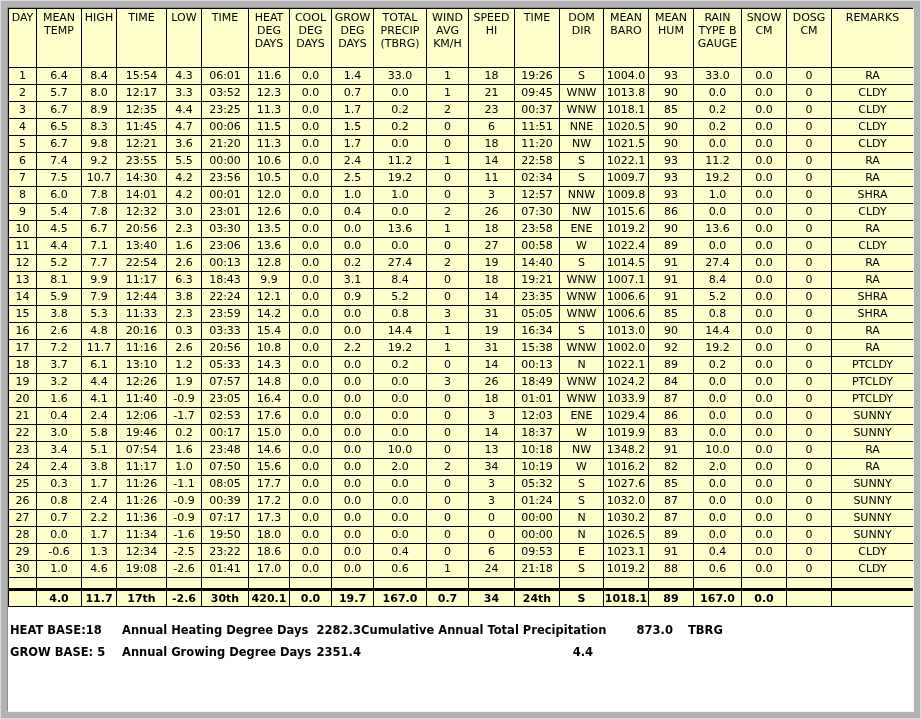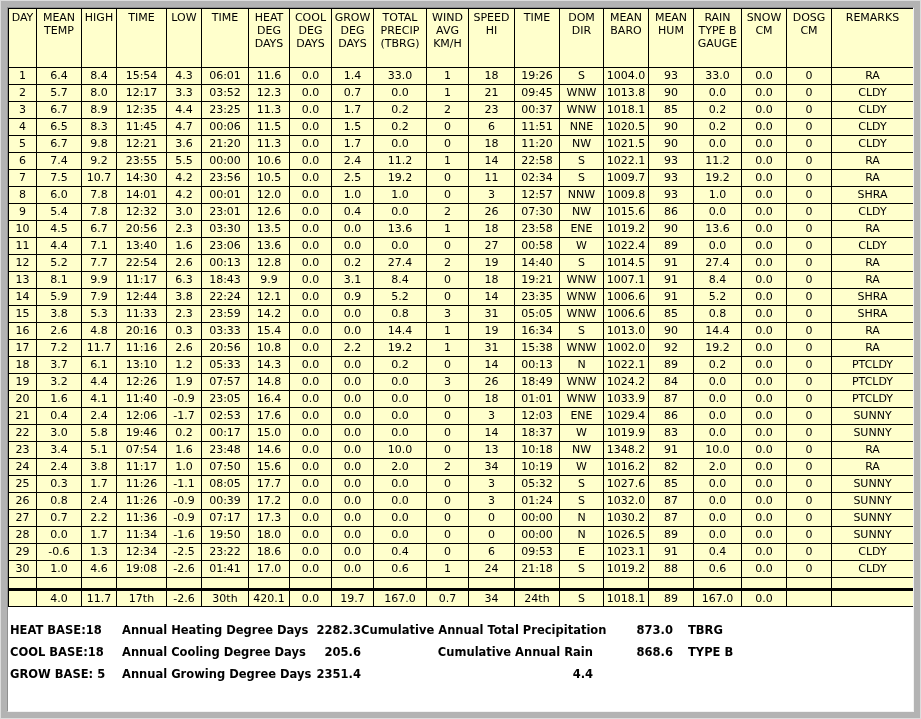--- a/index.html
+++ b/index.html
@@ -19,21 +19,21 @@
     border:1px solid var(--grid);padding:0;overflow:hidden;
     font-family:"DejaVu Sans",sans-serif;font-size:11px;color:var(--ink);
     text-align:center;vertical-align:middle;}
   tr.title-row td{height:19px;text-align:left;font-size:12px;white-space:nowrap;}
   tr.title-row .t-main{padding-left:4px;}
   tr.title-row .t-station{margin-left:46px;}
   tr.header-row th{font-weight:normal;vertical-align:top;line-height:13px;
     padding-top:2px;height:56px;white-space:pre-line;}
   tbody td{height:16px;line-height:16px;white-space:nowrap;}
   tr.spacer td{height:10px;}
-  tr.summary td{height:15px;line-height:15px;font-weight:normal;border-top:3px solid var(--grid);}
+  tr.summary td{height:15px;line-height:15px;font-weight:bold;border-top:3px solid var(--grid);}
   .footer{width:905px;box-sizing:border-box;padding:16px 0 0 2px;background:var(--footer-bg);}
   .frow{display:grid;grid-template-columns:112px 182px 57px 232px 80px auto;
     align-items:baseline;height:22px;font-size:11.5px;font-weight:bold;}
   .frow span{white-space:pre;overflow:visible;}
   .fc1{text-align:left;}
   .fc2{text-align:left;}
   .fc3{text-align:right;}
   .fc4{text-align:right;}
   .fc5{text-align:right;}
   .fc6{text-align:left;padding-left:15px;}
@@ -822,28 +822,20 @@
       <div class="footer" id="footer">
           <div class="frow">
             <span class="fc1">HEAT BASE:18</span>
             <span class="fc2">Annual Heating Degree Days</span>
             <span class="fc3">2282.3</span>
             <span class="fc4">Cumulative Annual Total Precipitation</span>
             <span class="fc5">873.0</span>
             <span class="fc6">TBRG</span>
           </div>
           <div class="frow">
-            <span class="fc1">COOL BASE:18</span>
-            <span class="fc2">Annual Cooling Degree Days</span>
-            <span class="fc3">205.6</span>
-            <span class="fc4">Cumulative Annual Rain</span>
-            <span class="fc5">868.6</span>
-            <span class="fc6">TYPE B</span>
-          </div>
-          <div class="frow">
             <span class="fc1">GROW BASE: 5</span>
             <span class="fc2">Annual Growing Degree Days</span>
             <span class="fc3">2351.4</span>
             <span class="fc5">4.4</span>
             <span class="fc6"></span>
           </div>
         </div>
 
     </div>
   </div>

